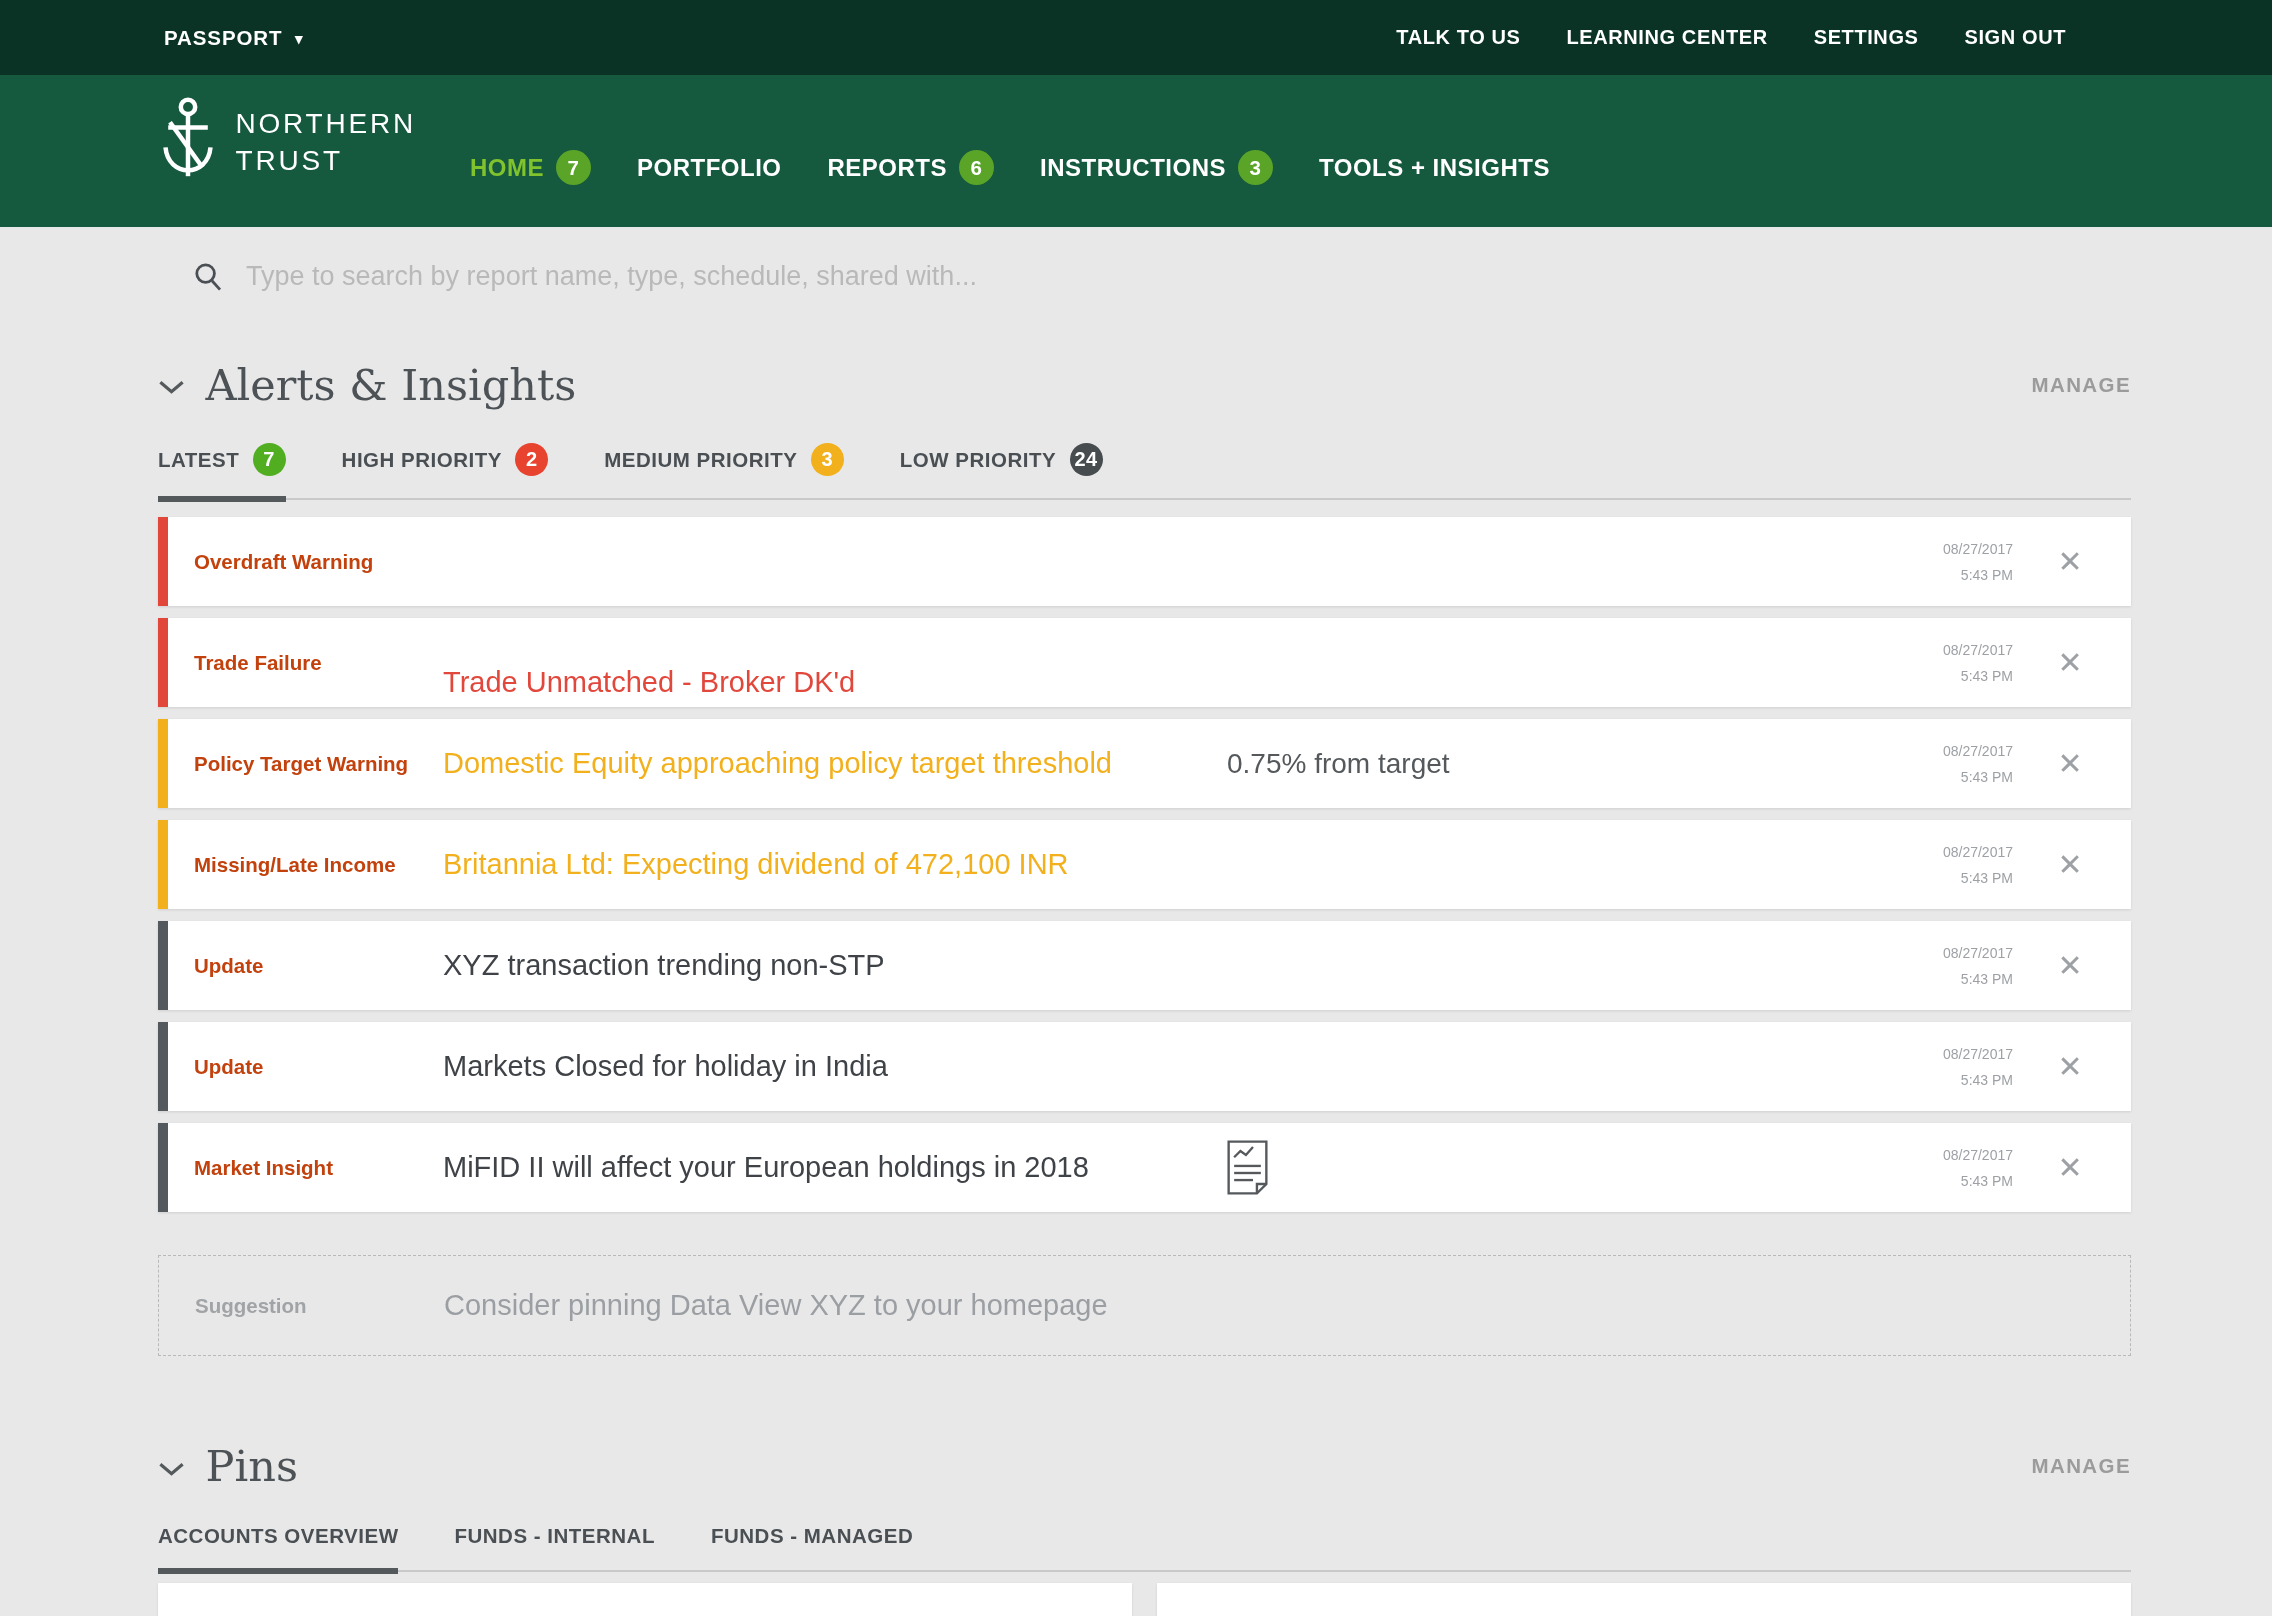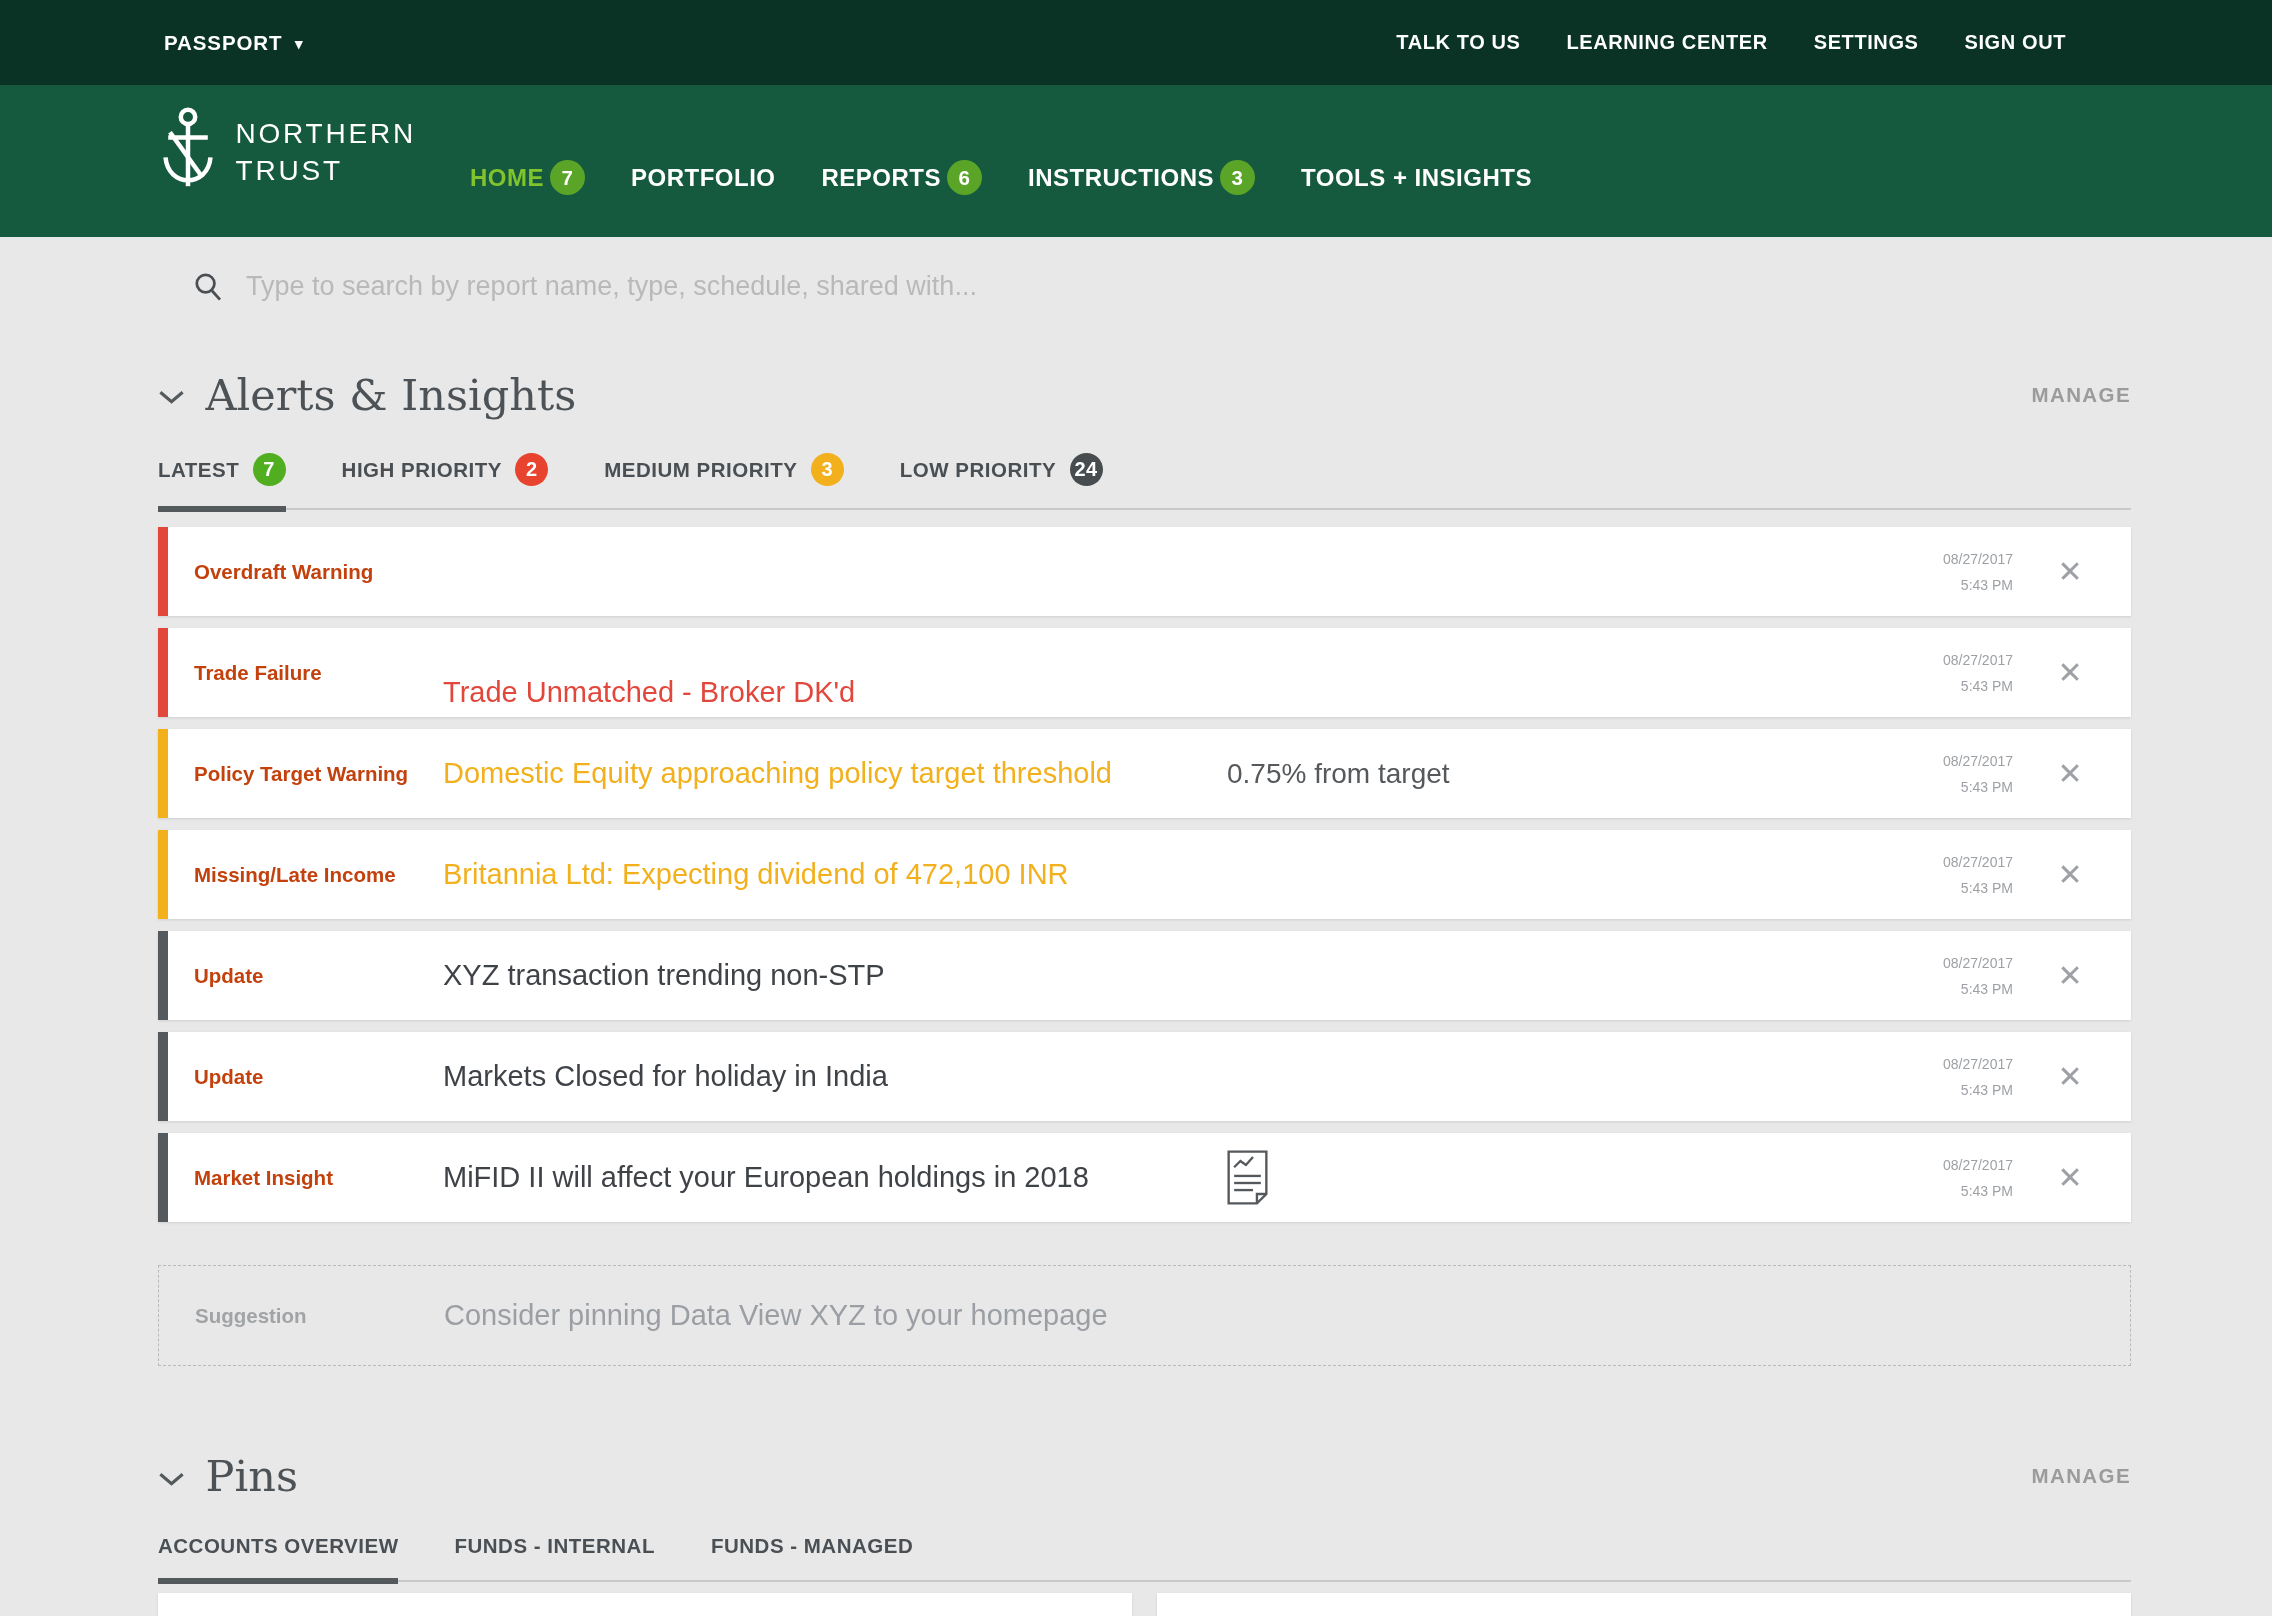--- a/index.html
+++ b/index.html
@@ -1,35 +1,35 @@
 <!DOCTYPE html>
 <html style="font-size:12.6px"><head>
 <meta charset="utf-8">
 <style>
   * { margin:0; padding:0; box-sizing:border-box; }
   html,body { width:2273px; height:1616px; overflow:hidden; }
   body { background:#e8e8e8; font-family:"Liberation Sans", sans-serif; }
 
   
-  .topbar { height:85px; background:#0a3326; display:flex; align-items:center;
+  .topbar { height:75px; background:#0a3326; display:flex; align-items:center;
             padding:0 207px 0 164px; }
   .brand { display:flex; align-items:center; gap:12.6px; color:#fff;
            font-size:20.5px; font-weight:bold; letter-spacing:0.9px; cursor:pointer; }
   .brand .caret { font-size:15px; margin-top:2.4px; }
   .toplinks { margin-left:auto; display:flex; gap:46px; }
   .toplinks a { color:#fff; font-size:20px; font-weight:bold; letter-spacing:0.6px;
                 text-decoration:none; cursor:pointer; }
 
   
   .header { position:relative; height:152px; background:#15593f; }
   .logo { position:absolute; left:161px; top:19px; display:flex; align-items:center; gap:20.5px; }
   .logo-text { color:#fff; font-size:28px; letter-spacing:2.8px; line-height:37px; font-weight:400; }
   .mainnav { position:absolute; left:470px; top:0; height:100%;
              display:flex; align-items:center; gap:46px; padding-top:33px; }
-  .nav-item { display:flex; align-items:center; gap:6px; color:#fff; font-size:24px;
+  .nav-item { display:flex; align-items:center; gap:12px; color:#fff; font-size:24px;
               font-weight:bold; letter-spacing:0.5px; cursor:pointer; }
   .nav-item.active .nav-label { color:#80c32c; }
   .nav-badge { width:35px; height:35px; border-radius:50%; color:#fff; font-size:20.5px;
                display:flex; align-items:center; justify-content:center; }
 
   
   .search-row { margin:33px 142px 0 192px; display:flex; align-items:center; gap:22px; }
   .search-row input { flex:1; background:transparent; border:none; outline:none;
                       font-size:27px; color:#555; font-family:"Liberation Sans",sans-serif; }
   .search-row input::placeholder { color:#b9b9b9; }

